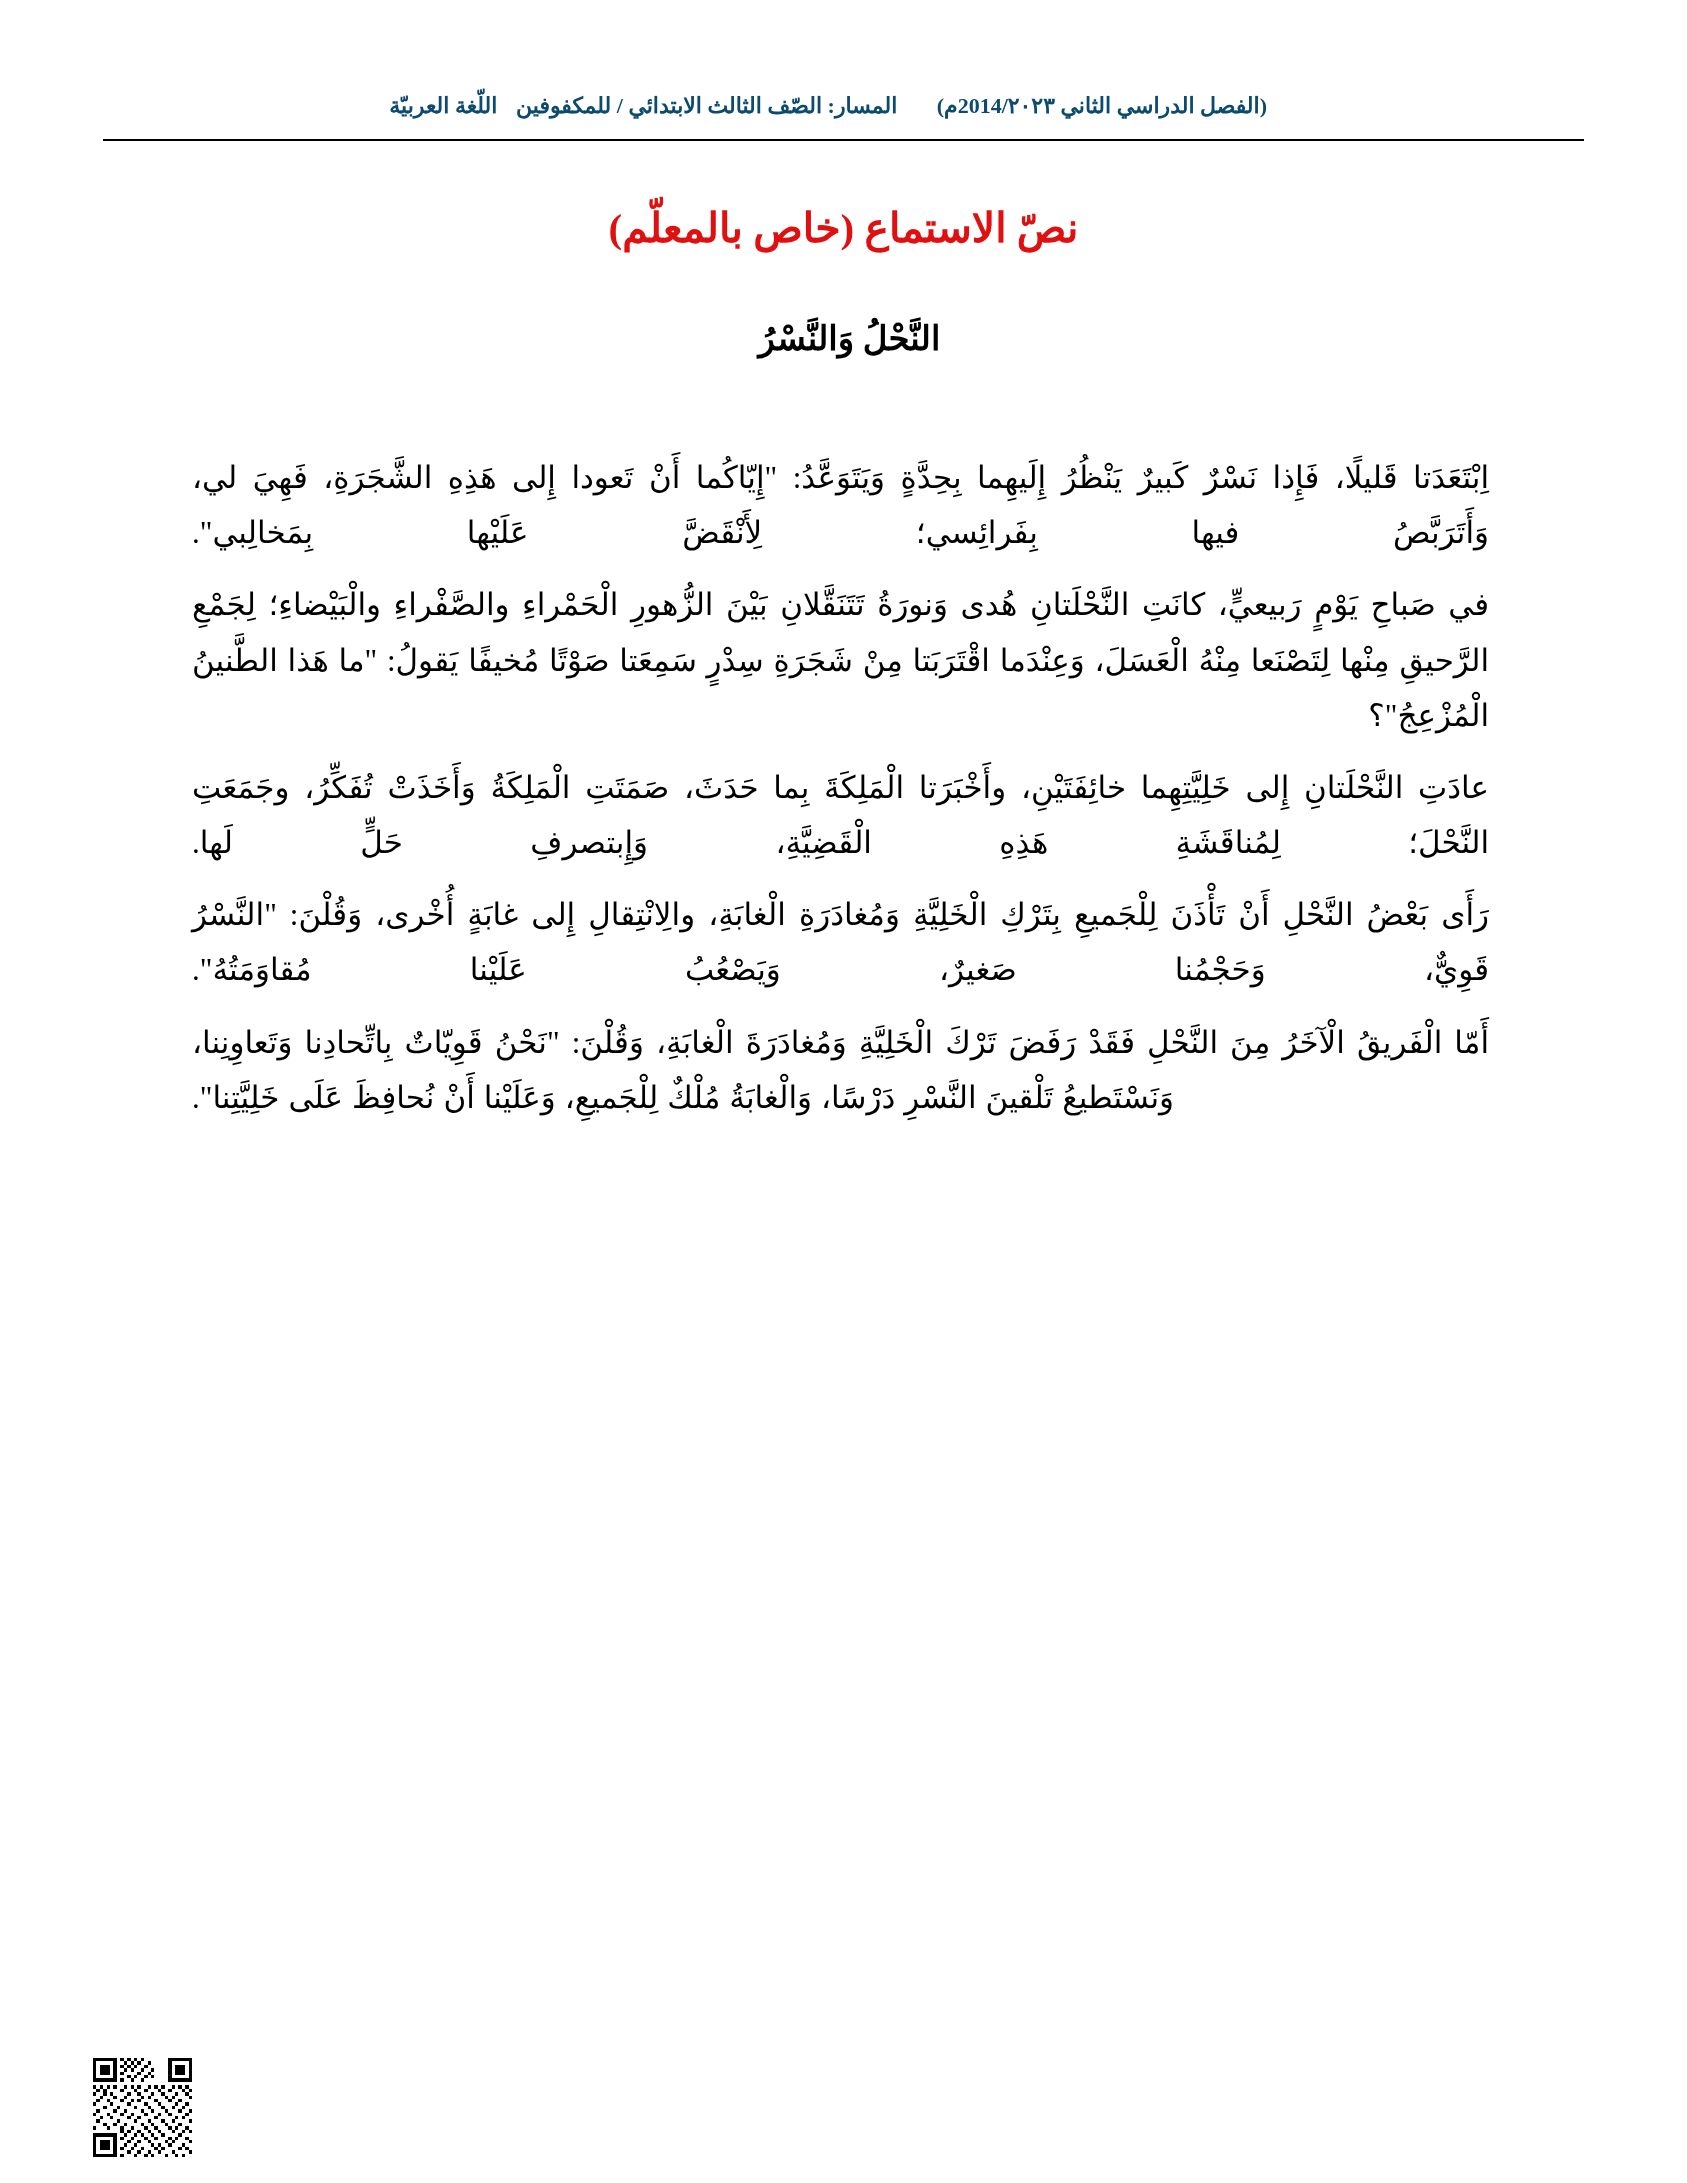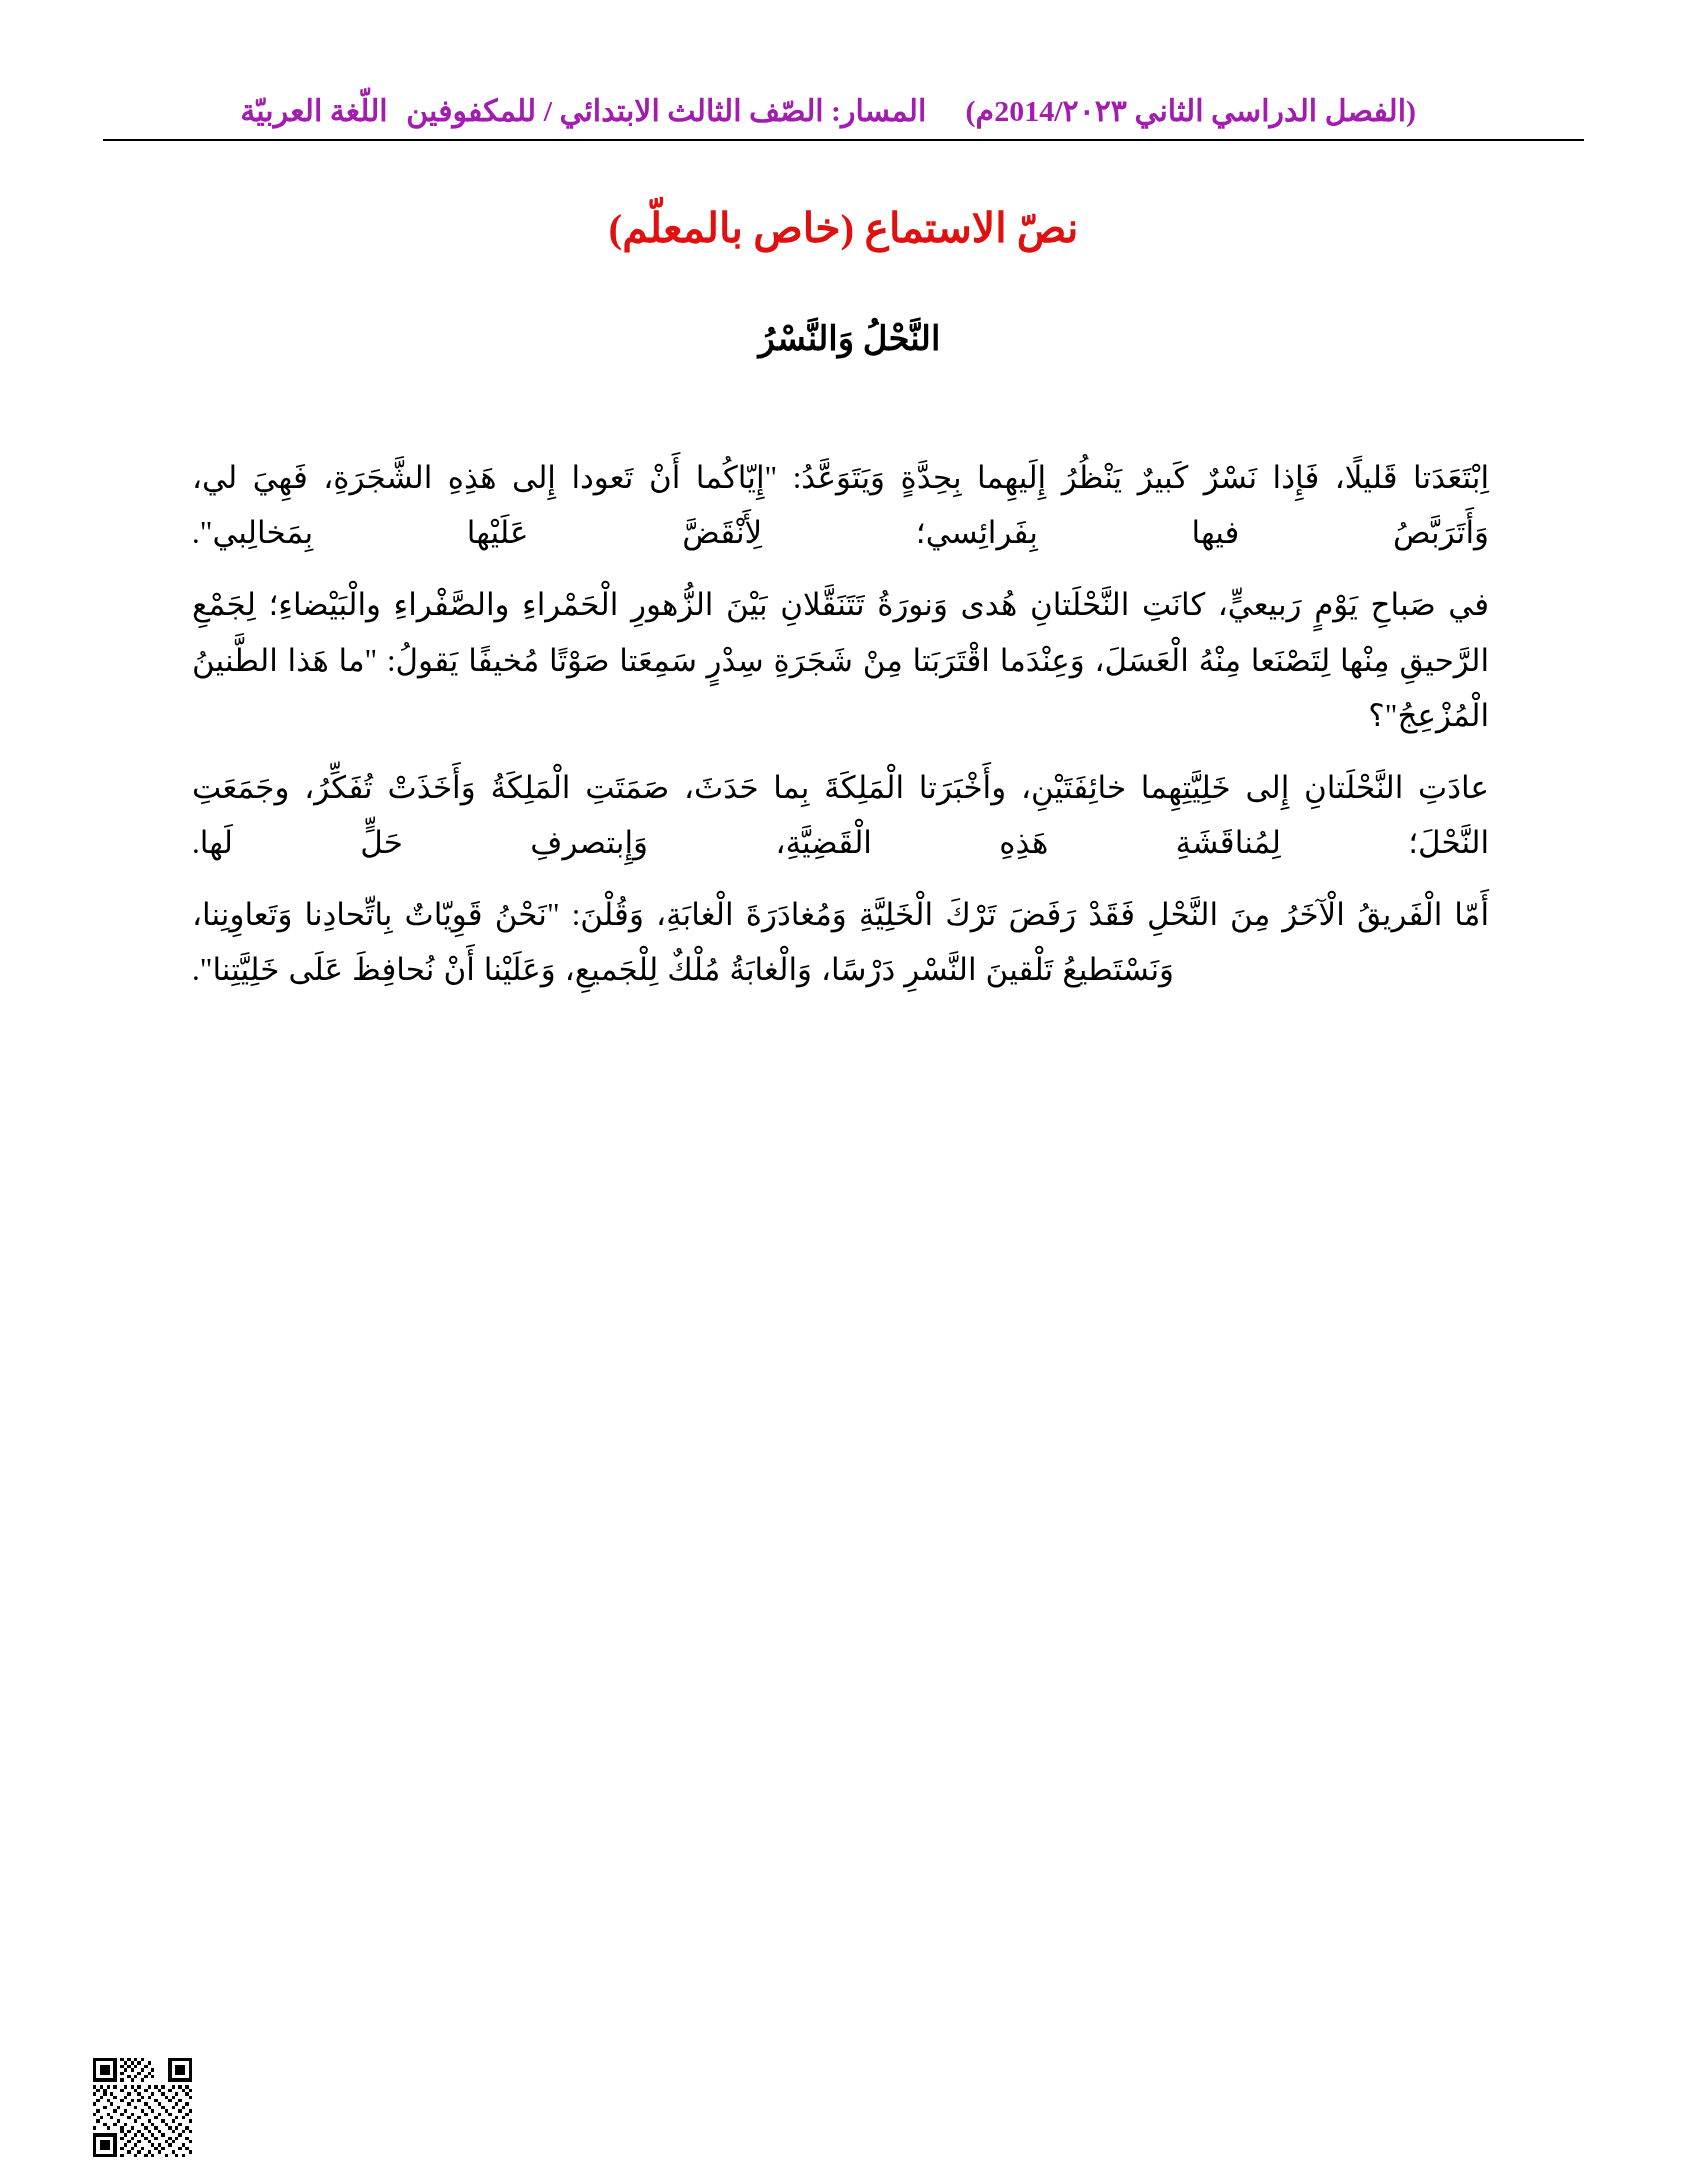--- a/index.html
+++ b/index.html
@@ -26,23 +26,23 @@
     right: 103px;
     height: 46px;
   }
 
   .header-line {
     display: flex;
     flex-direction: row-reverse;
     justify-content: center;
     align-items: flex-end;
     gap: 0;
-    font-size: 30px;
+    font-size: 22px;
     font-weight: 700;
-    color: #a21caf;
+    color: #0c4a6e;
     letter-spacing: 0;
     white-space: nowrap;
   }
 
   .header-seg { padding: 0 9.3px; }
   .header-seg.wide-gap { padding-right: 30px; }
   .header-seg.wide-gap-2 { padding-right: 40px; }
 
   .header-rule {
     position: absolute;
@@ -137,20 +137,21 @@
   </div>
   <div class="header-rule"></div>
 
   <div class="red-title">نصّ الاستماع (خاص بالمعلّم)</div>
   <div class="sub-title">النَّحْلُ وَالنَّسْرُ</div>
 
   <div class="body-zone">
     <p class="para">اِبْتَعَدَتا قَليلًا، فَإِذا نَسْرٌ كَبيرٌ يَنْظُرُ إِلَيهِما بِحِدَّةٍ وَيَتَوَعَّدُ: "إِيّاكُما أَنْ تَعودا إِلى هَذِهِ الشَّجَرَةِ، فَهِيَ لي، وَأَتَرَبَّصُ فيها بِفَرائِسي؛ لِأَنْقَضَّ عَلَيْها بِمَخالِبي".</p>
     <p class="para">في صَباحِ يَوْمٍ رَبيعيٍّ، كانَتِ النَّحْلَتانِ هُدى وَنورَةُ تَتَنَقَّلانِ بَيْنَ الزُّهورِ الْحَمْراءِ والصَّفْراءِ والْبَيْضاءِ؛ لِجَمْعِ الرَّحيقِ مِنْها لِتَصْنَعا مِنْهُ الْعَسَلَ، وَعِنْدَما اقْتَرَبَتا مِنْ شَجَرَةِ سِدْرٍ سَمِعَتا صَوْتًا مُخيفًا يَقولُ: "ما هَذا الطَّنينُ الْمُزْعِجُ"؟</p>
     <p class="para">عادَتِ النَّحْلَتانِ إِلى خَلِيَّتِهِما خائِفَتَيْنِ، وأَخْبَرَتا الْمَلِكَةَ بِما حَدَثَ، صَمَتَتِ الْمَلِكَةُ وَأَخَذَتْ تُفَكِّرُ، وجَمَعَتِ النَّحْلَ؛ لِمُناقَشَةِ هَذِهِ الْقَضِيَّةِ، وَإِبتصرفِ حَلٍّ لَها.</p>
+    <p class="para">رَأَى بَعْضُ النَّحْلِ أَنْ تَأْذَنَ لِلْجَميعِ بِتَرْكِ الْخَلِيَّةِ وَمُغادَرَةِ الْغابَةِ، والِانْتِقالِ إِلى غابَةٍ أُخْرى، وَقُلْنَ: "النَّسْرُ قَوِيٌّ، وَحَجْمُنا صَغيرٌ، وَيَصْعُبُ عَلَيْنا مُقاوَمَتُهُ".</p>
     <p class="para last-natural">أَمّا الْفَريقُ الْآخَرُ مِنَ النَّحْلِ فَقَدْ رَفَضَ تَرْكَ الْخَلِيَّةِ وَمُغادَرَةَ الْغابَةِ، وَقُلْنَ: "نَحْنُ قَوِيّاتٌ بِاتِّحادِنا وَتَعاوِنِنا، وَنَسْتَطيعُ تَلْقينَ النَّسْرِ دَرْسًا، وَالْغابَةُ مُلْكٌ لِلْجَميعِ، وَعَلَيْنا أَنْ نُحافِظَ عَلَى خَلِيَّتِنا".</p>
   </div>
 
 
   <div class="qr">
     <svg viewBox="0 0 29 29" shape-rendering="crispEdges" aria-hidden="true">
       <rect width="29" height="29" fill="#ffffff"></rect>
       <g fill="#000000">
         <rect x="0" y="0" width="7" height="1"></rect>
           <rect x="0" y="6" width="7" height="1"></rect>

